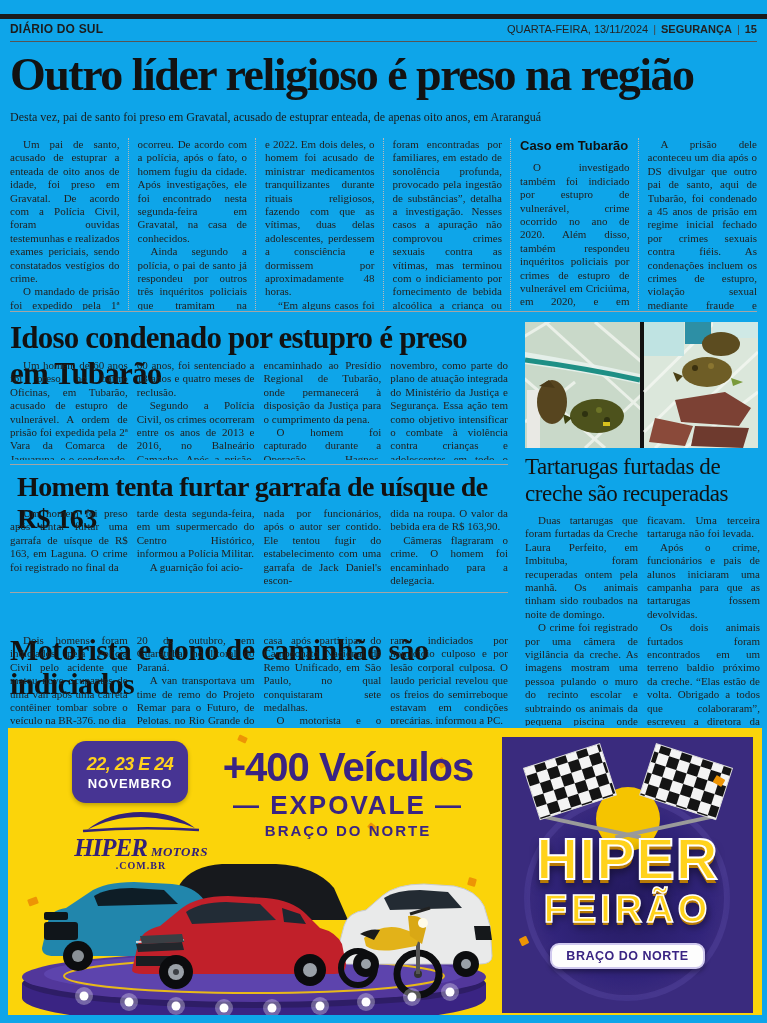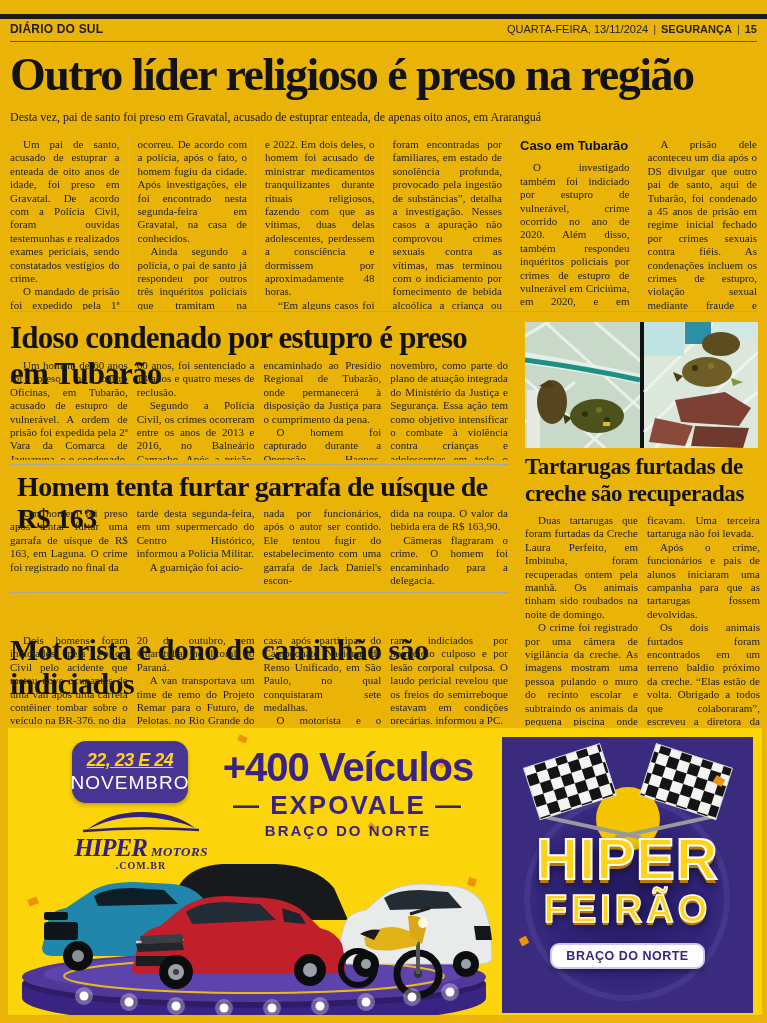--- a/index.html
+++ b/index.html
@@ -1,16 +1,16 @@
 <!DOCTYPE html>
 <html><head>
 <meta charset="utf-8">
 <style>
   html,body{margin:0;padding:0;background:#ffffff;}
-  .page{position:relative;width:767px;height:1023px;background:#eab308;overflow:hidden;
+  .page{position:relative;width:767px;height:1023px;background:#0ea5e9;overflow:hidden;
         font-family:"Liberation Serif",serif;color:#1c1c1c;}
   
   .topbar{position:absolute;left:0;right:0;top:14px;height:5px;background:#1b1b1b;}
   .masthead{position:absolute;left:10px;right:10px;top:22px;display:flex;
             justify-content:space-between;align-items:baseline;
             font-family:"Liberation Sans",sans-serif;}
   .brand{font-size:12px;font-weight:bold;letter-spacing:.2px;}
   .mh-right{font-size:11px;color:#222;}
   .mh-right b{font-weight:bold;}
   .mh-right .sep{margin:0 5px;color:#444;}
@@ -36,31 +36,31 @@
   #rule3{left:10px;width:498px;top:592px;}
   .idoso-hl{position:absolute;left:10px;top:320px;width:500px;font-size:31px;letter-spacing:-.8px;}
   .idoso-cols{position:absolute;left:10px;top:359px;width:498px;height:101px;}
   .uisque-hl{position:absolute;left:17px;top:471px;width:500px;font-size:28px;letter-spacing:-.6px;}
   .uisque-cols{position:absolute;left:10px;top:507px;width:498px;height:82px;}
   .motorista-hl{position:absolute;left:10px;top:597px;width:500px;font-size:30px;letter-spacing:-.6px;margin-top:36px;}
   .motorista-cols{position:absolute;left:10px;top:634px;width:498px;height:90px;}
   
   .photo{position:absolute;left:525px;top:322px;width:233px;height:126px;}
   .tart-hl{position:absolute;left:525px;top:453px;width:238px;font-size:23px;
-           line-height:27px;letter-spacing:-.4px;font-weight:bold;}
+           line-height:27px;letter-spacing:-.4px;font-weight:normal;}
   .tart-cols{position:absolute;left:525px;top:514px;width:235px;height:212px;}
   
   .ad{position:absolute;left:8px;top:728px;width:754px;height:287px;background:#FBD40A;overflow:hidden;
       font-family:"Liberation Sans",sans-serif;}
   .confetti{position:absolute;background:#ED9405;border-radius:1px;}
   .ad-badge{position:absolute;left:64px;top:13px;width:116px;height:62px;background:#473493;
             border-radius:14px;display:flex;flex-direction:column;align-items:center;
             justify-content:center;gap:1px;box-shadow:0 2px 4px rgba(0,0,0,.25);}
-  .ad-badge .dates{color:#FFD21C;font-weight:900;font-style:italic;font-size:18px;letter-spacing:-.5px;text-decoration:underline;}
-  .ad-badge .month{color:#fff;font-weight:400;font-size:19px;letter-spacing:1px;}
+  .ad-badge .dates{color:#FFD21C;font-weight:900;font-style:italic;font-size:18px;letter-spacing:-.5px;}
+  .ad-badge .month{color:#fff;font-weight:700;font-size:13px;letter-spacing:1px;}
   .ad-logo{position:absolute;left:58px;top:80px;width:150px;text-align:center;color:#33217A;font-family:Liberation Serif, serif;}
   .ad-logo .swoosh{display:block;margin:0 auto;}
   .logo-line{white-space:nowrap;}
   .logo-hiper{font-size:25px;font-weight:900;font-style:italic;letter-spacing:-1px;}
   .logo-motors{font-size:13px;font-weight:800;font-style:italic;letter-spacing:.5px;}
   .logo-domain{font-size:10px;font-weight:800;letter-spacing:1px;display:block;margin-top:-2px;}
   .ad-center{position:absolute;left:188px;top:18px;width:304px;text-align:center;color:#3A2483;}
   .ad-plus{font-size:40px;font-weight:900;letter-spacing:-1px;line-height:1.05;}
   .ad-expovale{font-size:26px;font-weight:900;letter-spacing:2px;margin-top:2px;}
   .ad-city{font-size:15px;font-weight:700;letter-spacing:2px;margin-top:1px;}

